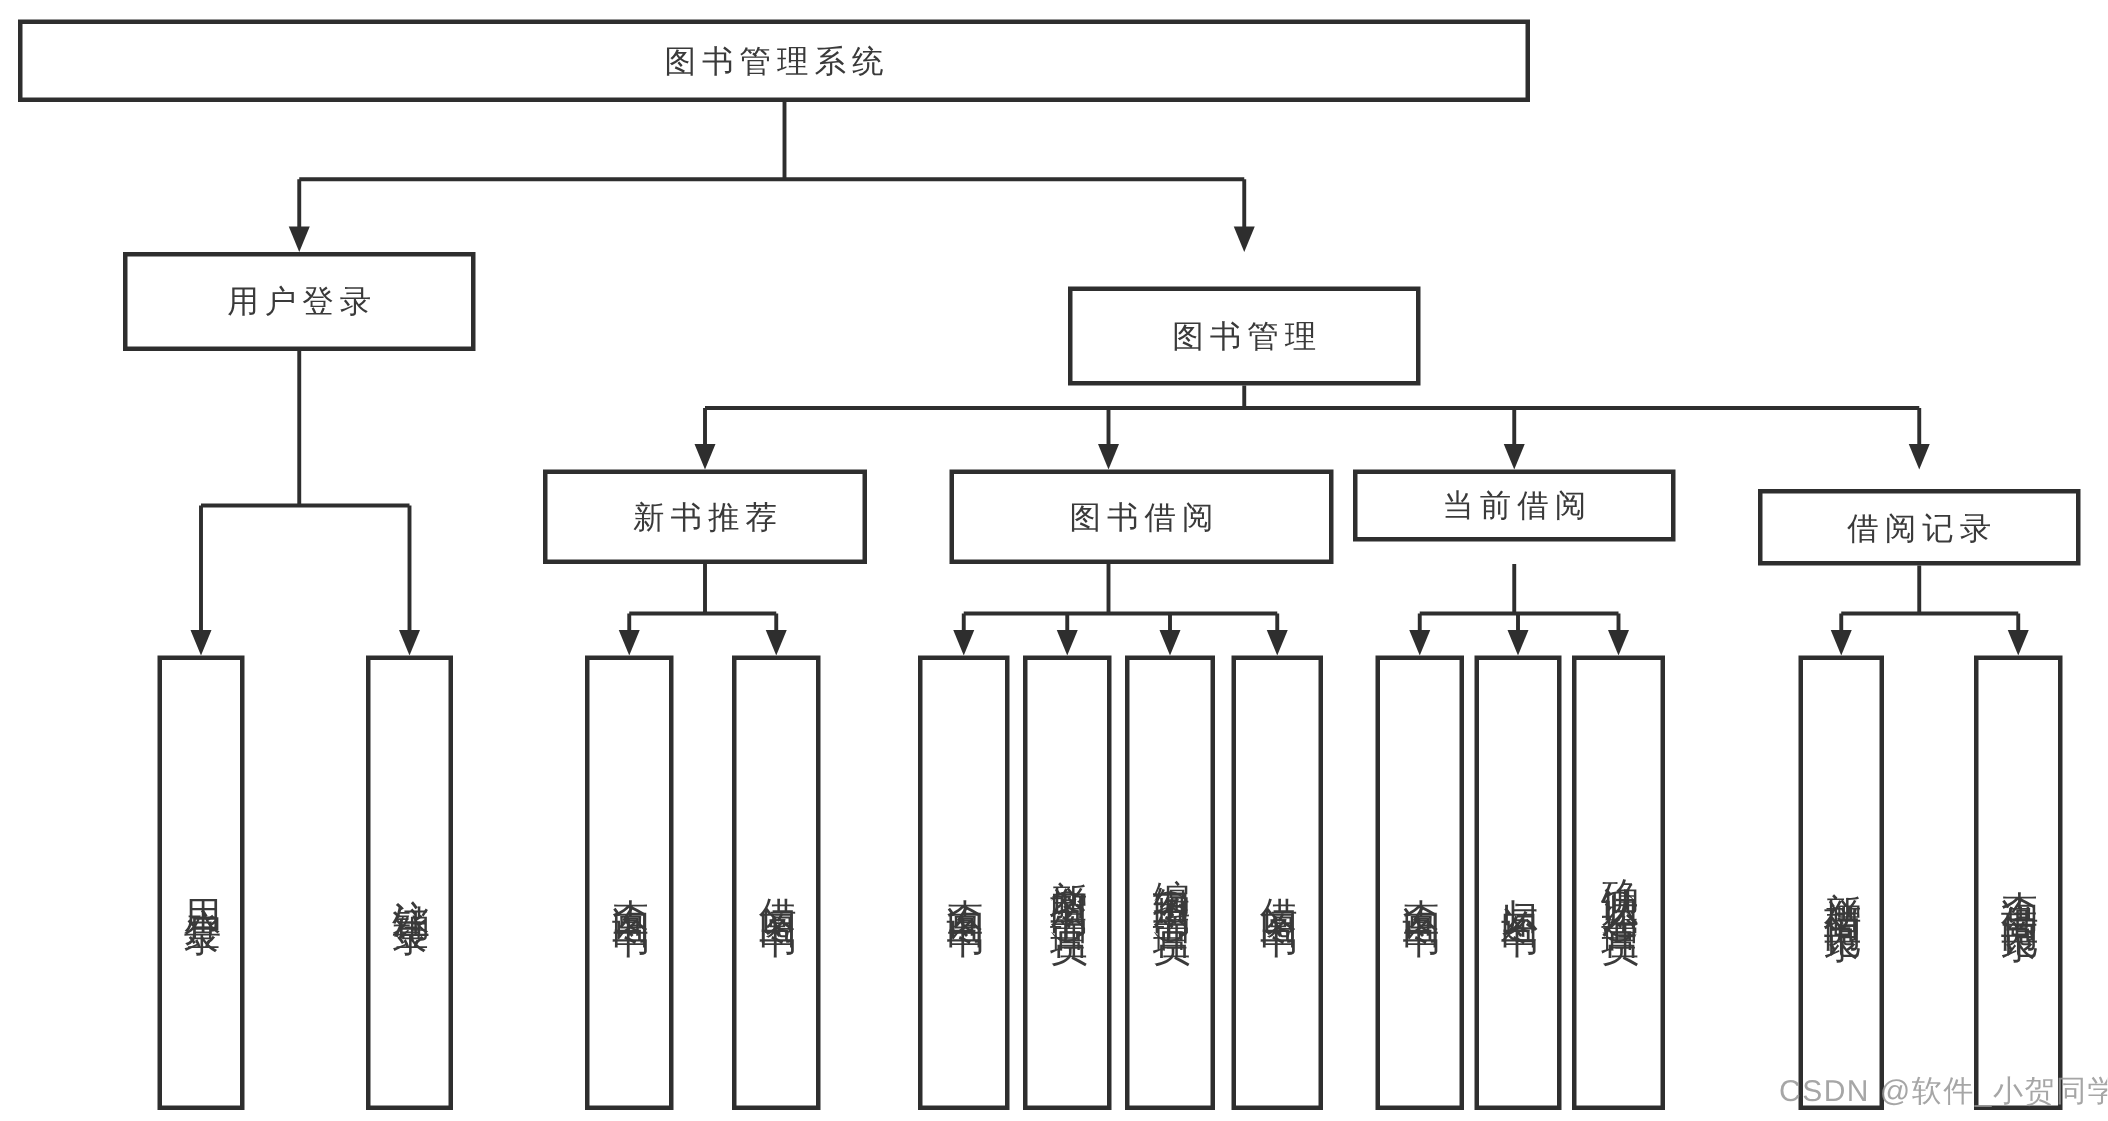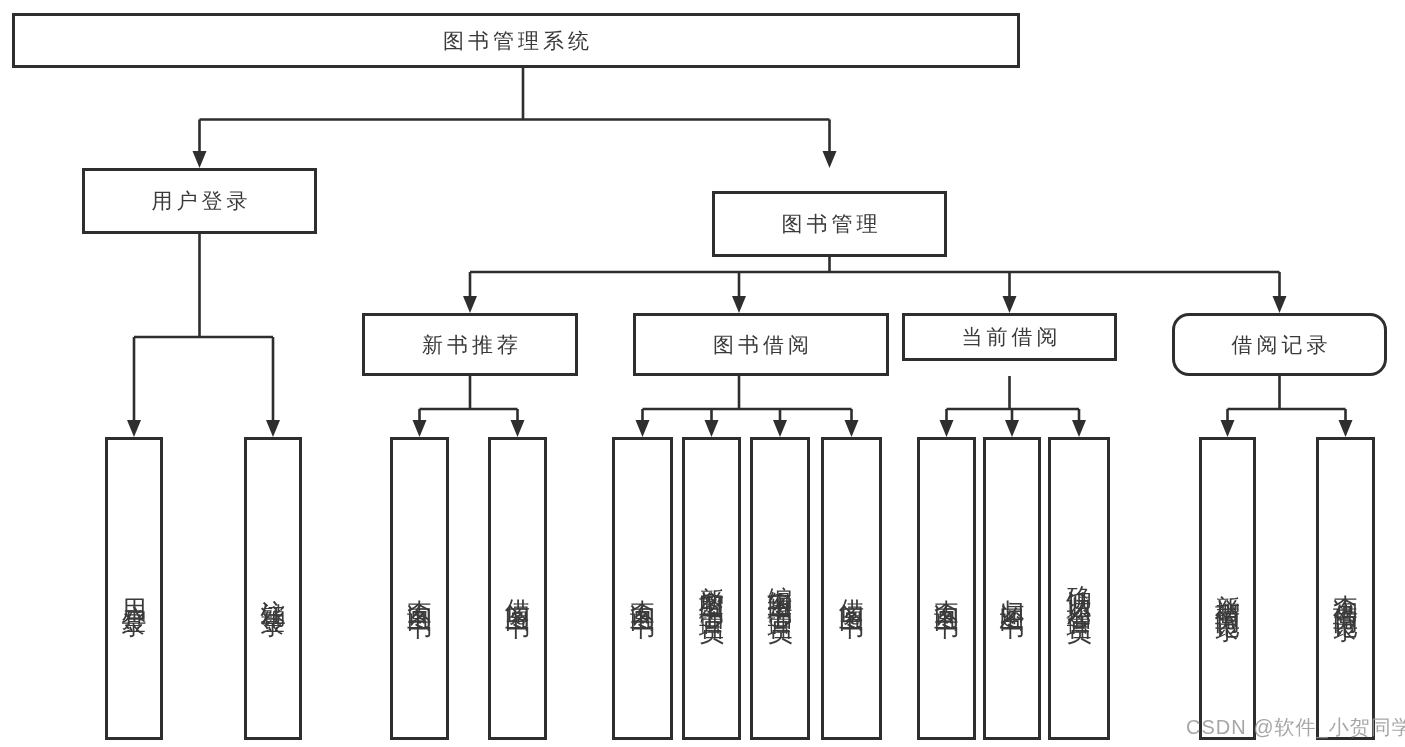--- a/index.html
+++ b/index.html
@@ -66,21 +66,21 @@
 
   <div class="box h-box" style="left:362px; top:313px; width:216px; height:63px;">
     <span class="lbl">新书推荐</span>
   </div>
   <div class="box h-box" style="left:633px; top:313px; width:256px; height:63px;">
     <span class="lbl">图书借阅</span>
   </div>
   <div class="box h-box" style="left:902px; top:313px; width:215px; height:48px;">
     <span class="lbl">当前借阅</span>
   </div>
-  <div class="box h-box" style="left:1172px; top:313px; width:215px; height:63px;border-radius:17px;">
+  <div class="box h-box" style="left:1172px; top:326px; width:215px; height:51px;">
     <span class="lbl">借阅记录</span>
   </div>
 
   <div class="box v-box" style="left:105px; top:437px; width:58px; height:303px;">
     <span class="lbl">用户登录</span>
   </div>
   <div class="box v-box" style="left:244px; top:437px; width:58px; height:303px;">
     <span class="lbl">注销登录</span>
   </div>
 

